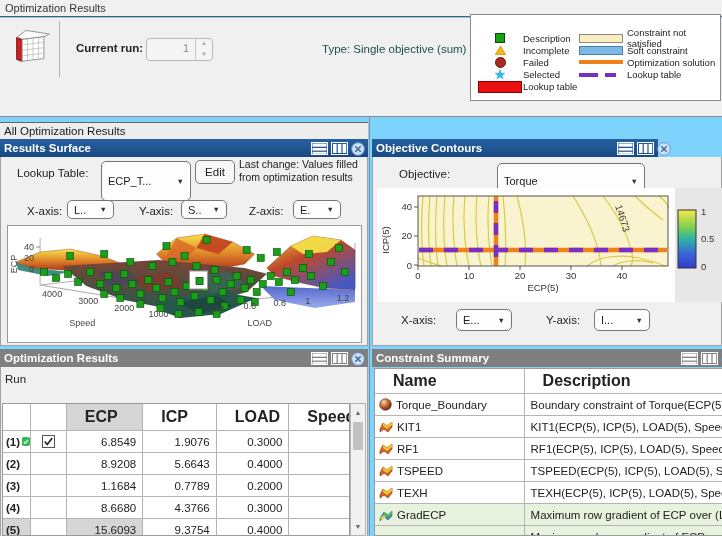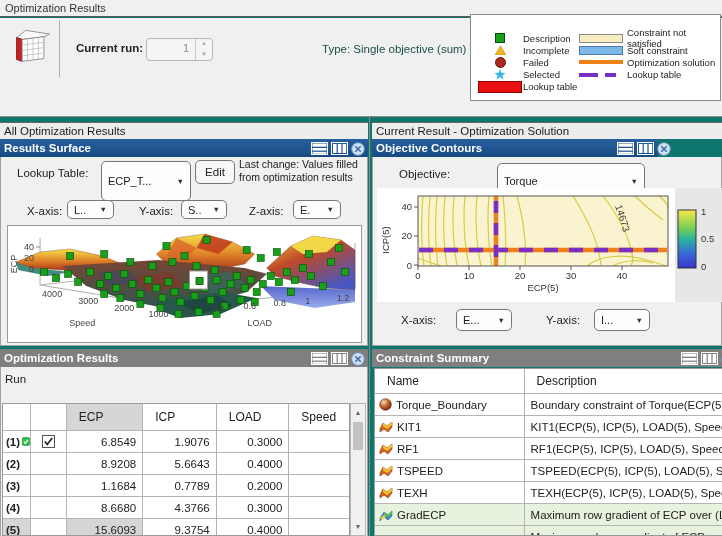--- a/index.html
+++ b/index.html
@@ -1,16 +1,16 @@
 <!DOCTYPE html>
 <html><head>
 <meta charset="utf-8">
 <style>
   html,body{margin:0;padding:0;background:#d8d8d8;}
-  .screen{position:relative;width:722px;height:536px;background:#0f766e;overflow:hidden;
+  .screen{position:relative;width:722px;height:536px;background:#7dd3fc;overflow:hidden;
           font-family:"Liberation Sans",sans-serif;color:#222;}
   .abs{position:absolute;}
   
   .app-titlebar{left:0;top:0;width:722px;height:17px;background:#f0f0f0;border-bottom:1px solid #5a5a5a;
                 font-size:11px;line-height:17px;padding-left:5px;box-sizing:border-box;color:#333;}
   .toolbar{left:0;top:18px;width:722px;height:98px;background:#f0f0f0;border-bottom:1px solid #8a8a8a;}
   .vsep{width:1px;background:#b0b0b0;}
   .lbl-b{font-size:11.5px;font-weight:bold;color:#222;}
   .lbl{font-size:11.5px;color:#222;}
   .type-text{font-size:11.5px;color:#1c4f4a;}
@@ -40,21 +40,21 @@
       display:flex;align-items:center;justify-content:space-between;padding:0 6px;box-sizing:border-box;}
   .dd .arr{font-size:7.5px;color:#333;margin-left:4px;}
   .btn{border:1px solid #767676;border-radius:5px;background:#f7f7f7;font-size:11.5px;color:#222;
        display:flex;align-items:center;justify-content:center;box-sizing:border-box;}
   .last-change{font-size:10.5px;line-height:12.5px;color:#222;overflow:hidden;}
   
   .tbl{background:#fff;border:1px solid #9a9a9a;box-sizing:border-box;overflow:hidden;}
   .t-row{display:flex;border-bottom:1px solid #b4b4b4;background:#fff;}
   .t-cell{border-right:1px solid #b4b4b4;box-sizing:border-box;display:flex;align-items:center;
           font-size:11.5px;overflow:hidden;white-space:nowrap;}
-  .t-head .t-cell{font-weight:normal;font-size:12px;padding-left:12px;}
+  .t-head .t-cell{font-weight:bold;font-size:16px;padding-left:18px;}
   .num{justify-content:flex-end;padding-right:6px;}
   .shade{background:#d6d6d6;}
   .row-label{font-weight:bold;padding-left:3px;gap:2px;}
   .green-row{background:#e7f3de;}
   .name-cell{padding-left:4px;gap:4px;}
   .desc-cell{padding-left:6px;}
   
   .sbar{background:#f1f1f1;border:1px solid #b4b4b4;box-sizing:border-box;}
   .sbar .sb-btn{position:absolute;left:1px;right:1px;height:15px;display:flex;align-items:center;justify-content:center;
                 font-size:7px;color:#666;background:#f1f1f1;}
@@ -429,23 +429,20 @@
     </div>
   </div>
   <div class="abs sbar" style="left:350px;top:403px;width:16px;height:133px">
     <span class="sb-btn" style="top:1px">▲</span>
     <span class="thumb" style="top:18px;height:28px"></span>
     <span class="sb-btn" style="bottom:1px">▼</span>
   </div>
 
   <div class="abs" style="left:369px;top:117px;width:1px;height:419px;background:#8c8c8c"></div>
 
-  <div class="abs subtitle" style="left:372px;top:122px;width:350px">
-    <span>Current Result - Optimization Solution</span>
-  </div>
 
   <div class="abs panel-hdr hdr-blue" style="left:372px;top:139px;width:286px">
     <span>Objective Contours</span>
     <span class="win-icons" style="right:-13px">
       <svg class="wi" viewBox="0 0 17 13">
           <rect x="0.5" y="0.5" width="16" height="12" fill="none" stroke="#fff"></rect>
           <rect x="1.5" y="1.5" width="14" height="3.2" fill="#fff"></rect>
           <rect x="1.5" y="6" width="14" height="2.6" fill="#fff"></rect>
           <rect x="1.5" y="9.8" width="14" height="2" fill="#fff"></rect>
         </svg>

